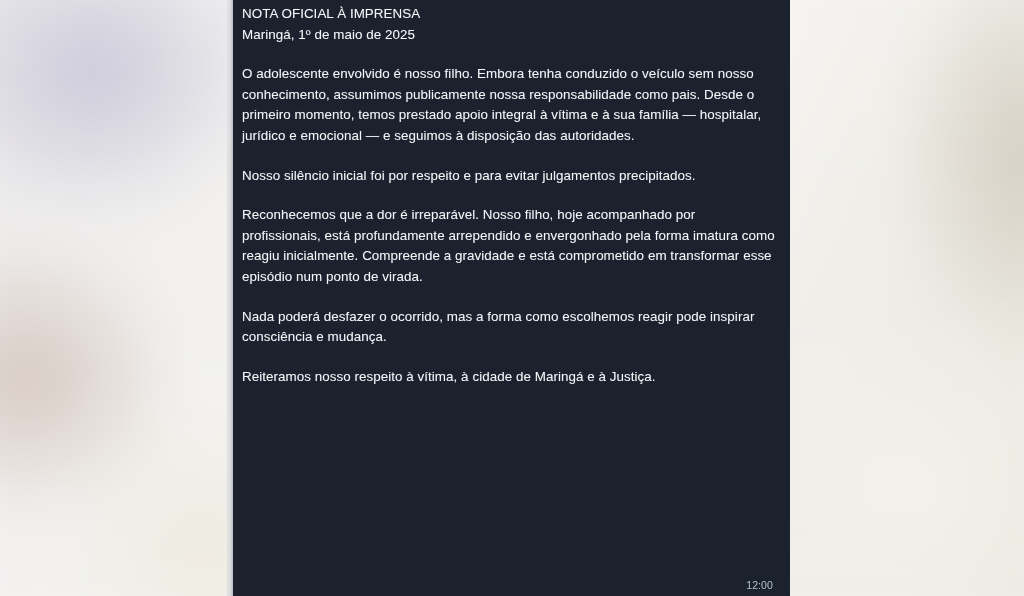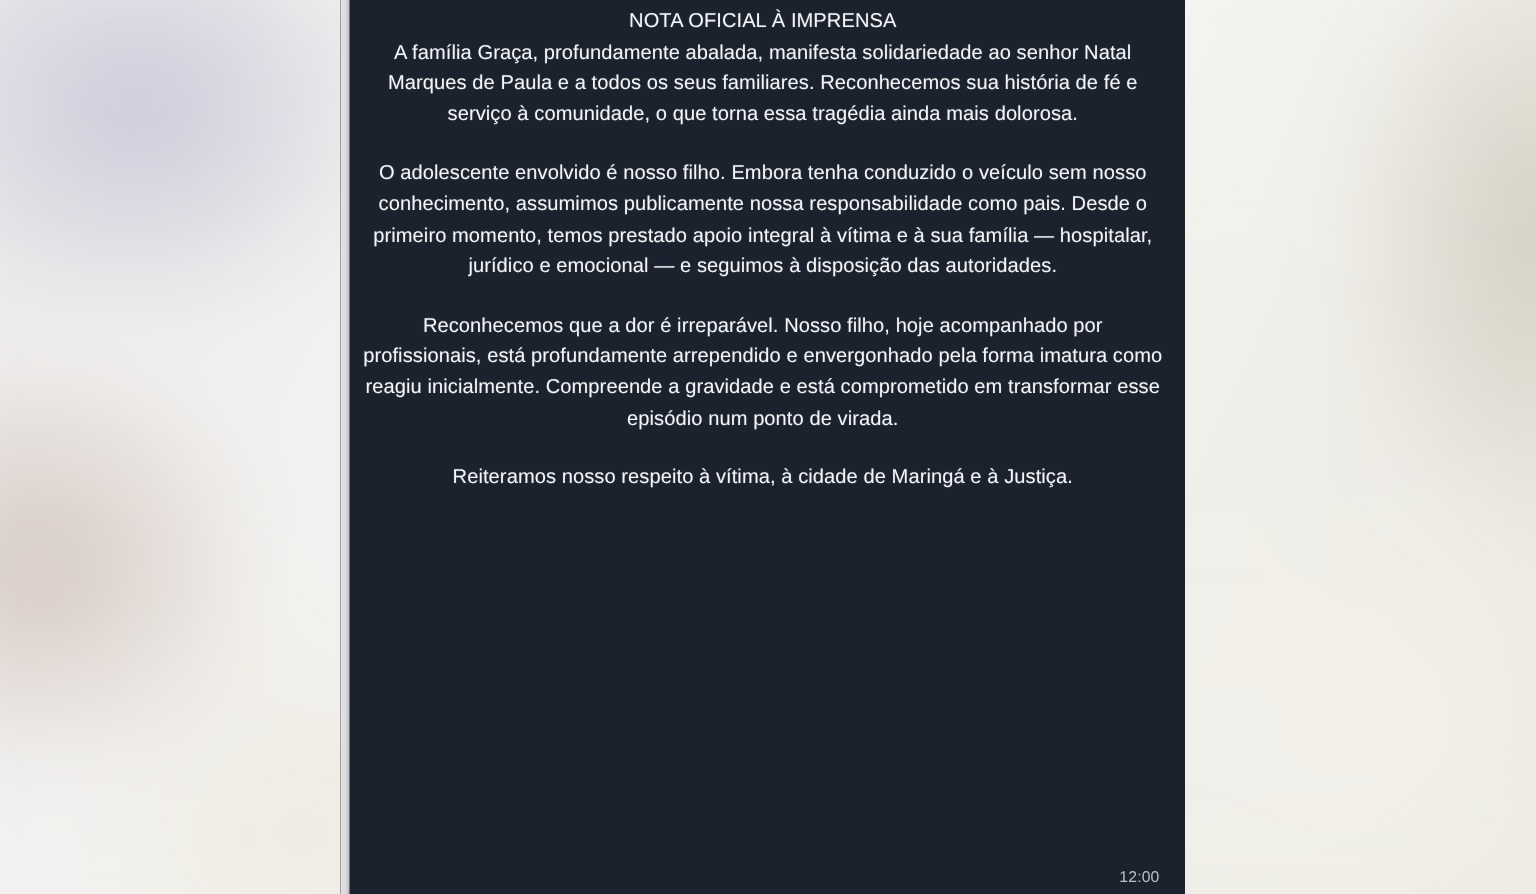--- a/index.html
+++ b/index.html
@@ -63,21 +63,20 @@
   }
 
   .card-body {
     position: absolute;
     left: 6px;
     right: 0;
     top: 0;
     bottom: 0;
     padding: 3px 15px 0 9px;
     box-sizing: border-box;
-    text-align: center;
   }
 
   .note-title,
   .note-date,
   .note-para,
   .note-sign-line {
     color: #f3f5f8;
     font-size: 13.4px;
     line-height: 20.6px;
     letter-spacing: 0.05px;
@@ -110,29 +109,31 @@
   <div class="backdrop"></div>
   <div class="backdrop-tint"></div>
 
   <div class="message-card">
     <div class="card-edge-strip"></div>
 
     <div class="card-body">
 
       <p class="note-title">NOTA OFICIAL À IMPRENSA</p>
 
+      <p class="note-date">Maringá, 1º de maio de 2025</p>
 
-      <p class="note-para">A família Graça, profundamente abalada, manifesta solidariedade ao senhor Natal Marques de Paula e a todos os seus familiares. Reconhecemos sua história de fé e serviço à comunidade, o que torna essa tragédia ainda mais dolorosa.</p>
 
       <p class="note-para">O adolescente envolvido é nosso filho. Embora tenha conduzido o veículo sem nosso conhecimento, assumimos publicamente nossa responsabilidade como pais. Desde o primeiro momento, temos prestado apoio integral à vítima e à sua família — hospitalar, jurídico e emocional — e seguimos à disposição das autoridades.</p>
 
+      <p class="note-para">Nosso silêncio inicial foi por respeito e para evitar julgamentos precipitados.</p>
 
       <p class="note-para">Reconhecemos que a dor é irreparável. Nosso filho, hoje acompanhado por profissionais, está profundamente arrependido e envergonhado pela forma imatura como reagiu inicialmente. Compreende a gravidade e está comprometido em transformar esse episódio num ponto de virada.</p>
 
 
+      <p class="note-para">Nada poderá desfazer o ocorrido, mas a forma como escolhemos reagir pode inspirar consciência e mudança.</p>
 
 
       <p class="note-para">Reiteramos nosso respeito à vítima, à cidade de Maringá e à Justiça.</p>
 
     </div>
 
     <div class="timestamp">12:00</div>
   </div>
 
 </div>

